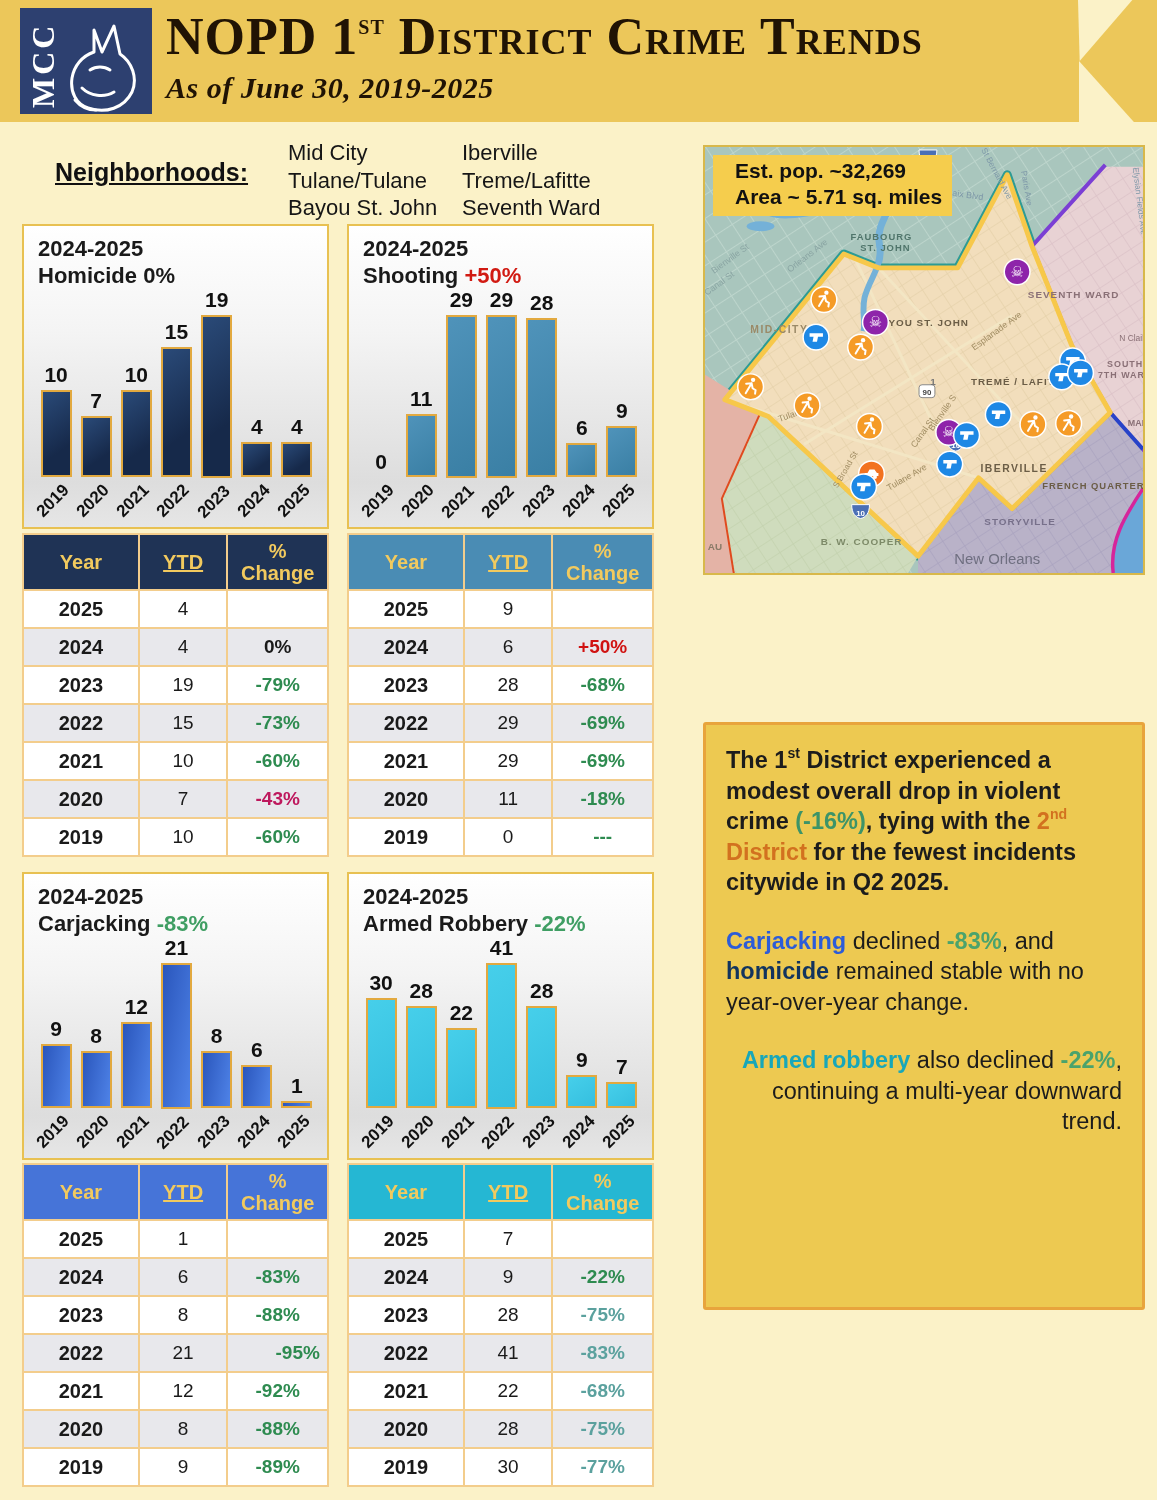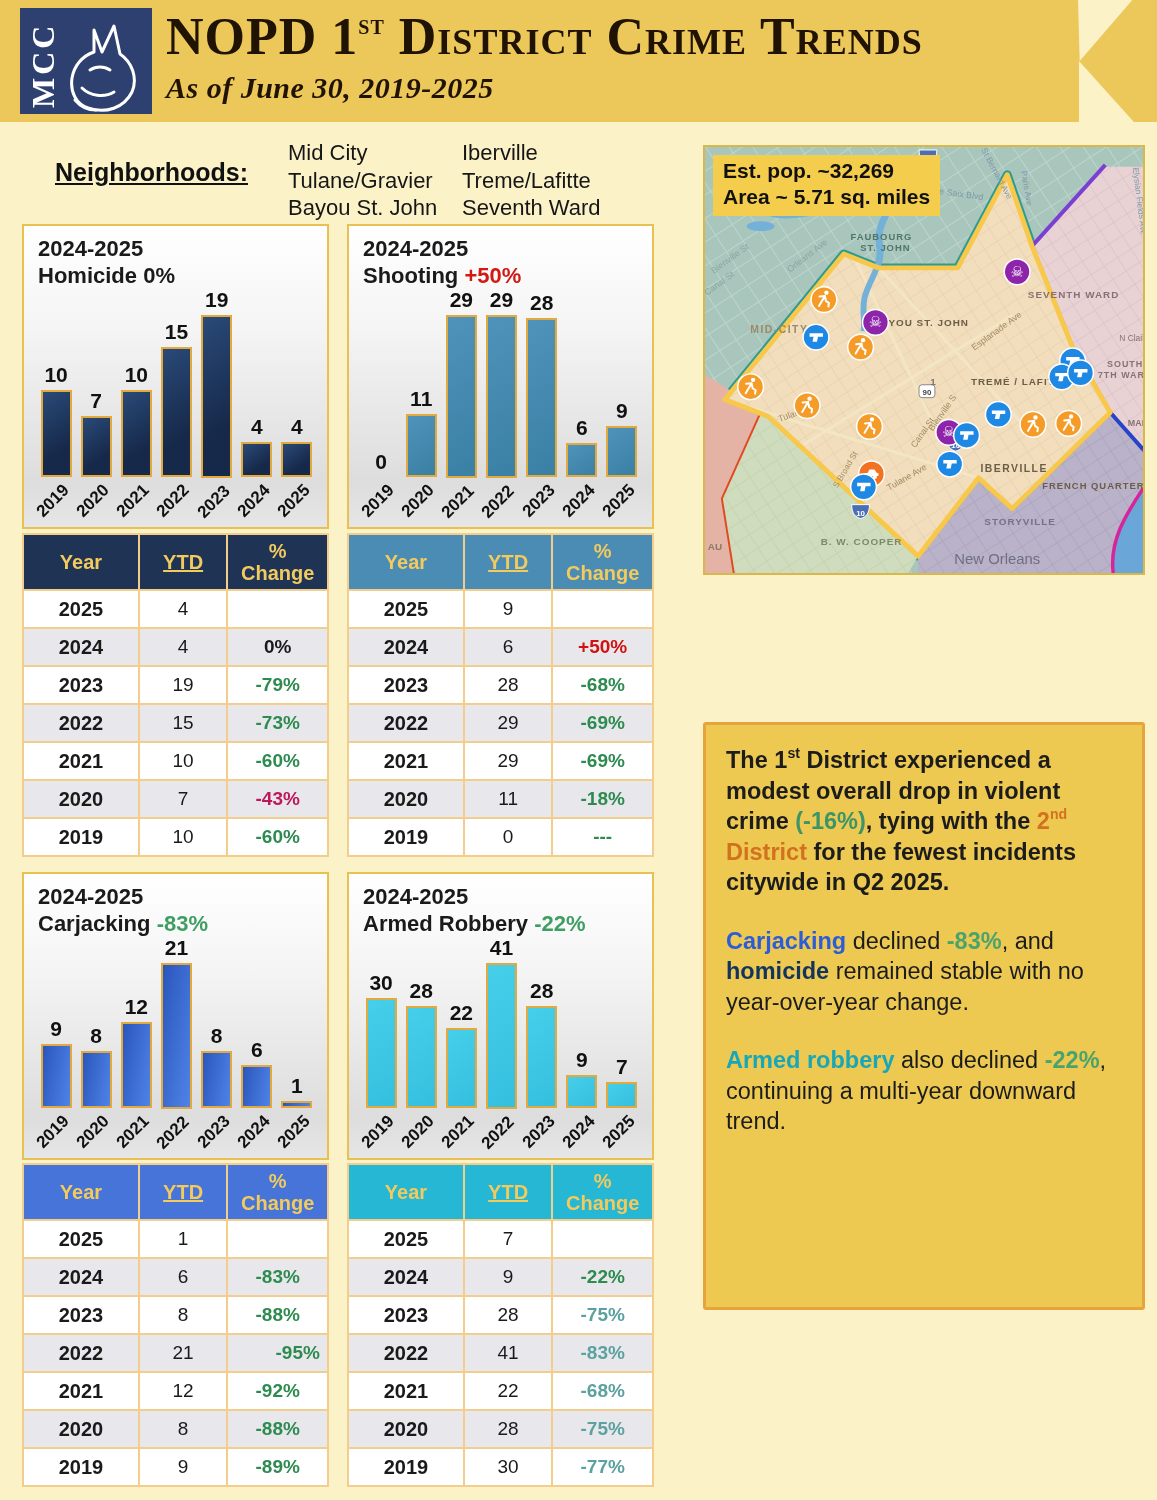--- a/index.html
+++ b/index.html
@@ -66,29 +66,29 @@
   .tbl td.yr { font-weight:700; font-size:20px; }
   .tbl td.chg { font-weight:700; }
   .tbl tr.alt td { background:#e8e8ec; }
   .col-year { width:38%; } .col-ytd { width:29%; } .col-chg { width:33%; }
 
   
   .map-wrap { left:703px; top:145px; width:442px; height:430px;
               border:2px solid #d8b84a; background:#a9c6bd; }
   .map-wrap svg { display:block; width:100%; height:100%; }
   .map-caption { position:absolute; left:8px; top:8px; background:#f5cd4d;
-                 padding:3px 10px 5px 10px; font-size:21px; font-weight:700;
+                 padding:3px 10px 5px 22px; font-size:21px; font-weight:700;
                  color:#111; line-height:1.25; }
 
   
   .summary { left:703px; top:722px; width:442px; height:588px;
              background:#edc951; border:3px solid #e8a43c; border-radius:3px;
              padding:20px 20px; }
   .summary p { font-size:23.5px; line-height:1.3; color:#1c1c1c; margin-bottom:28px; }
-  .summary p:last-child { margin-bottom:12px; }
+  .summary p:last-child { margin-bottom:12px;text-align:right; }
   .sb { font-weight:700; }
   .c-grn { color:#3d9468; } .c-grn2 { color:#4ba36c; }
   .c-org { color:#d2711f; } .c-red { color:#d11a12; }
   .c-blu { color:#1f7fd0; } .c-blu2 { color:#2c5cd8; }
   .c-nvy { color:#12345e; } .c-tel { color:#18a7b9; }
   .summary sup { font-size:60%; position:relative; top:-1px; }
 </style>
 </head>
 <body>
 
@@ -109,21 +109,21 @@
     <div class="main-title"><span>NOPD 1</span><sup>st</sup><span> District Crime Trends</span></div>
     <div class="subtitle">As of June 30, 2019-2025</div>
   </div>
 </div>
 <div class="abs notch1"></div>
 <div class="abs notch2"></div>
 
 <div class="abs nbh-label">Neighborhoods:</div>
 <div class="abs nbh-col nbh-col1">
   <div>Mid City</div>
-  <div>Tulane/Gravier</div>
+  <div>Tulane/Tulane</div>
   <div>Bayou St. John</div>
 </div>
 <div class="abs nbh-col nbh-col2">
   <div>Iberville</div>
   <div>Treme/Lafitte</div>
   <div>Seventh Ward</div>
 </div>
 
 <div class="abs chart-card" style="left:22px;top:224px;width:307px;height:305px">
   <div class="chart-title">

